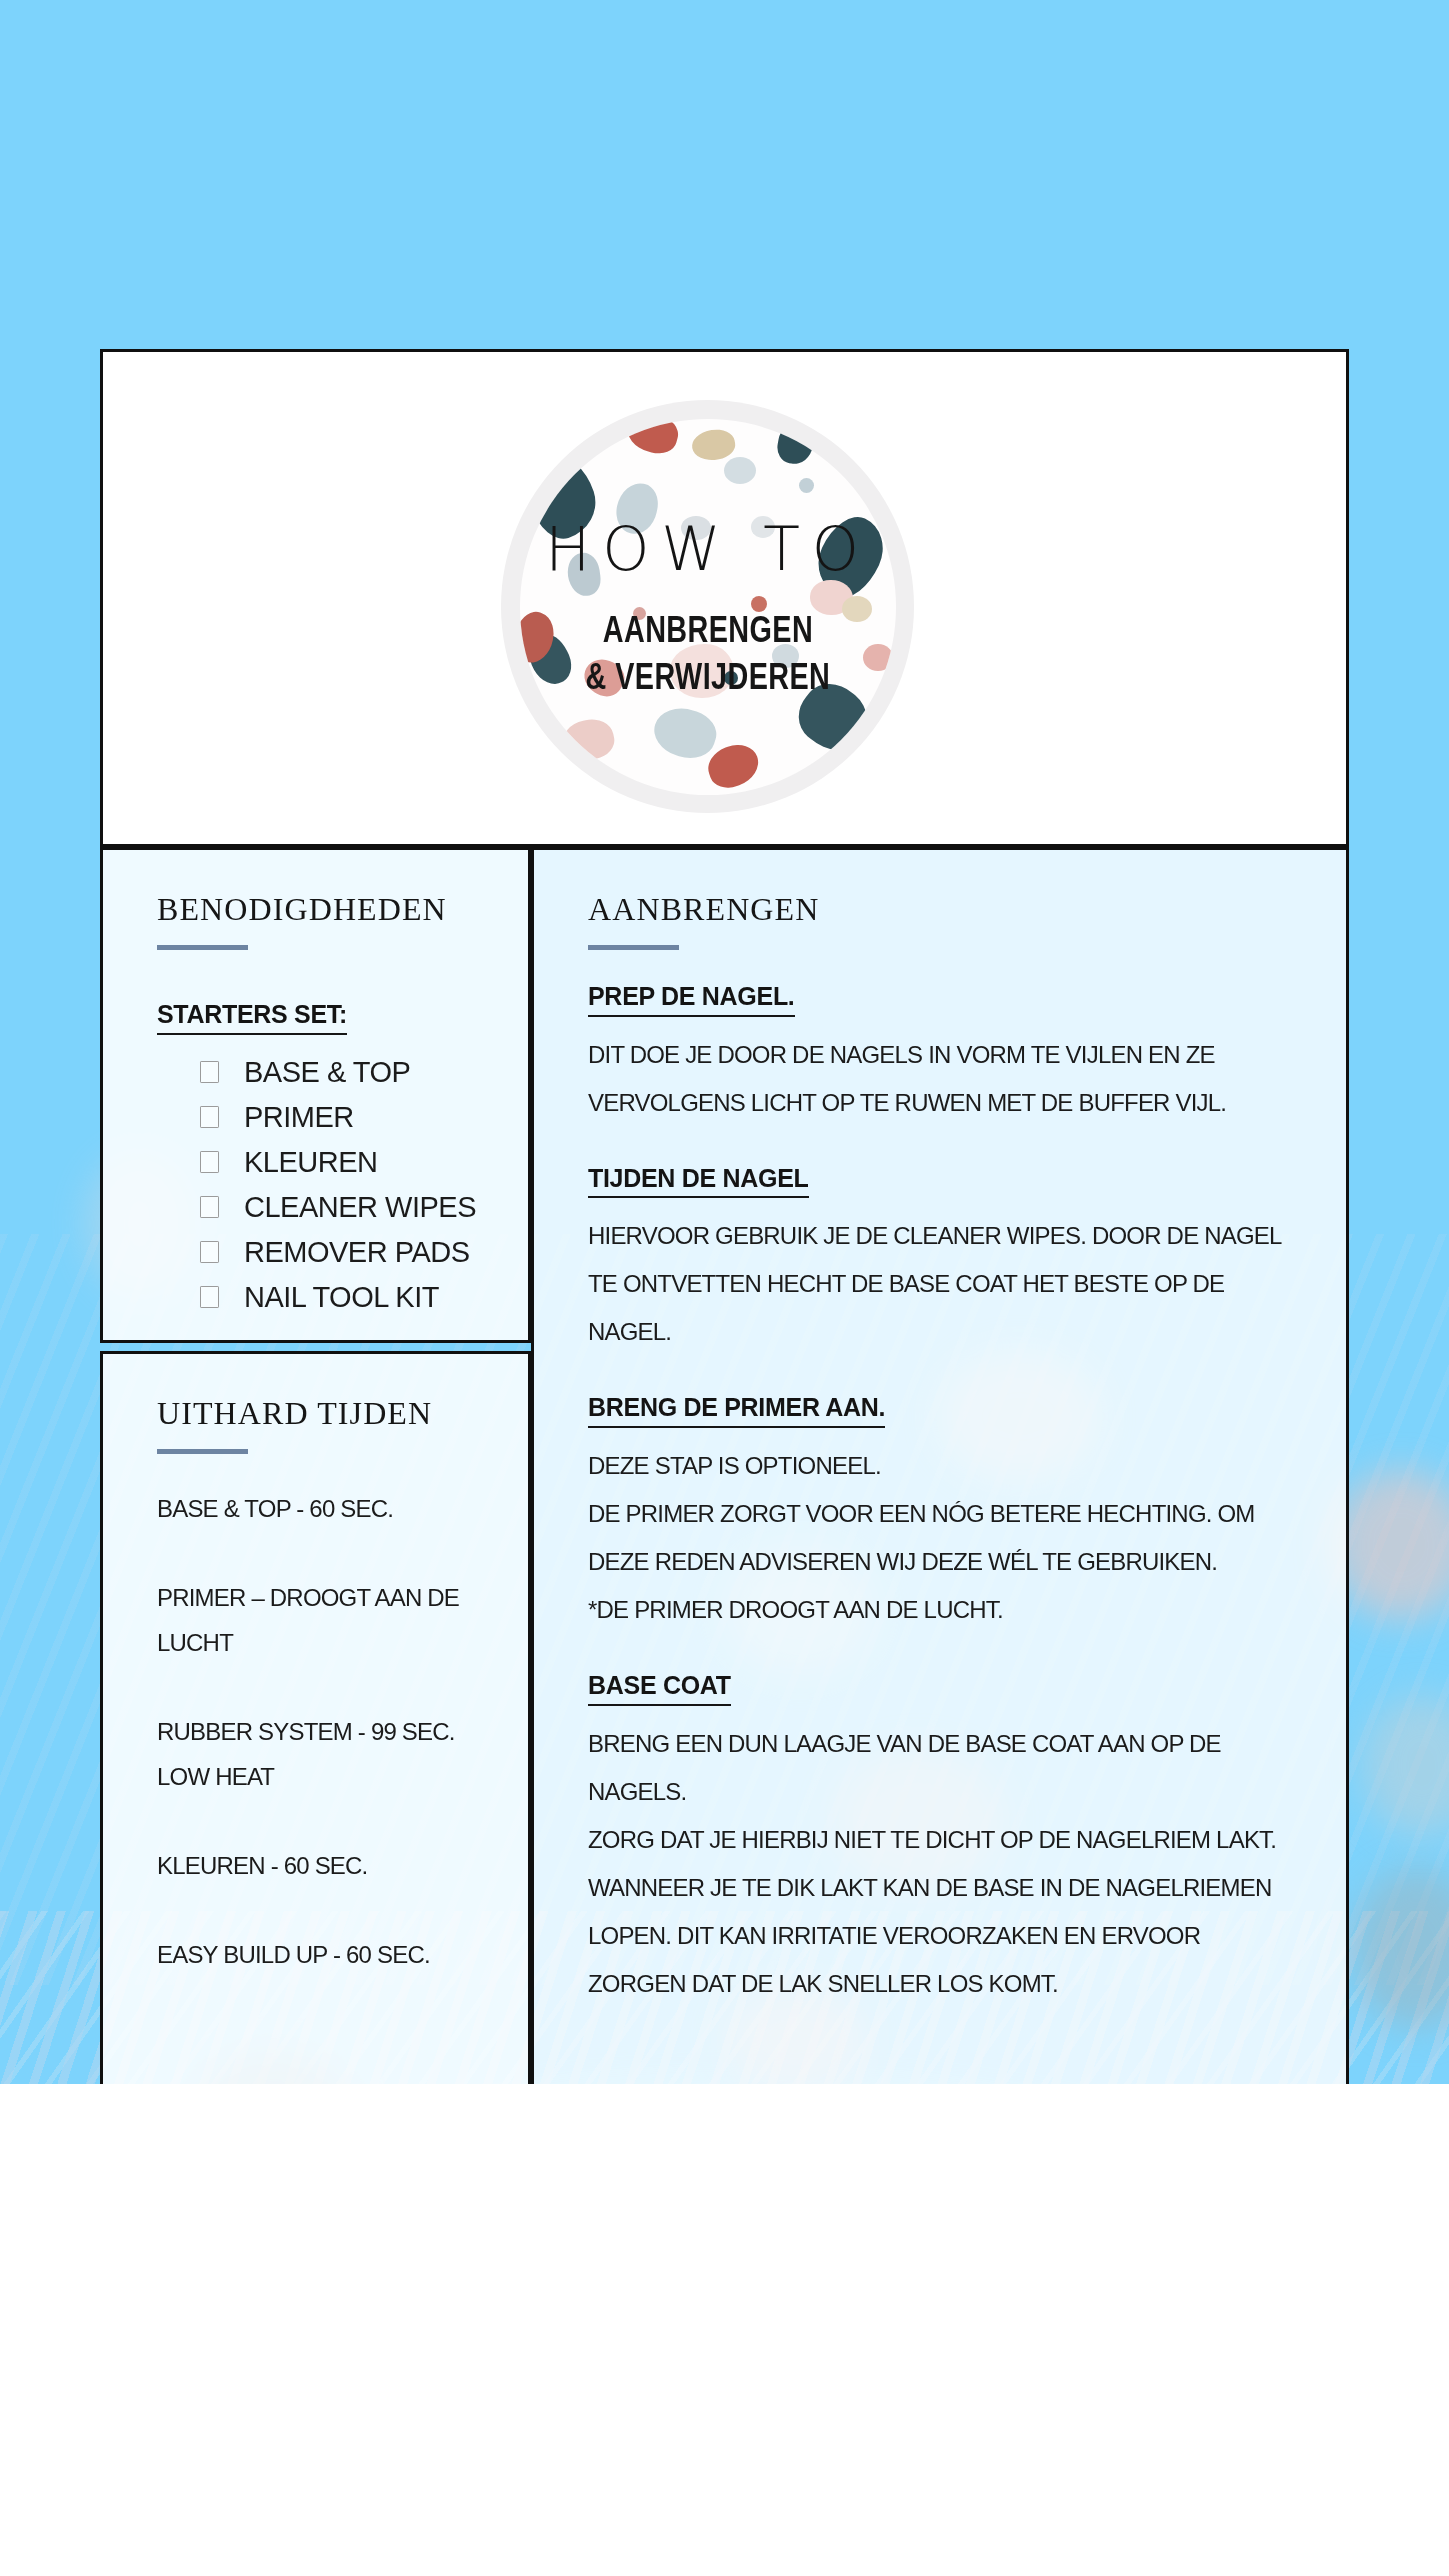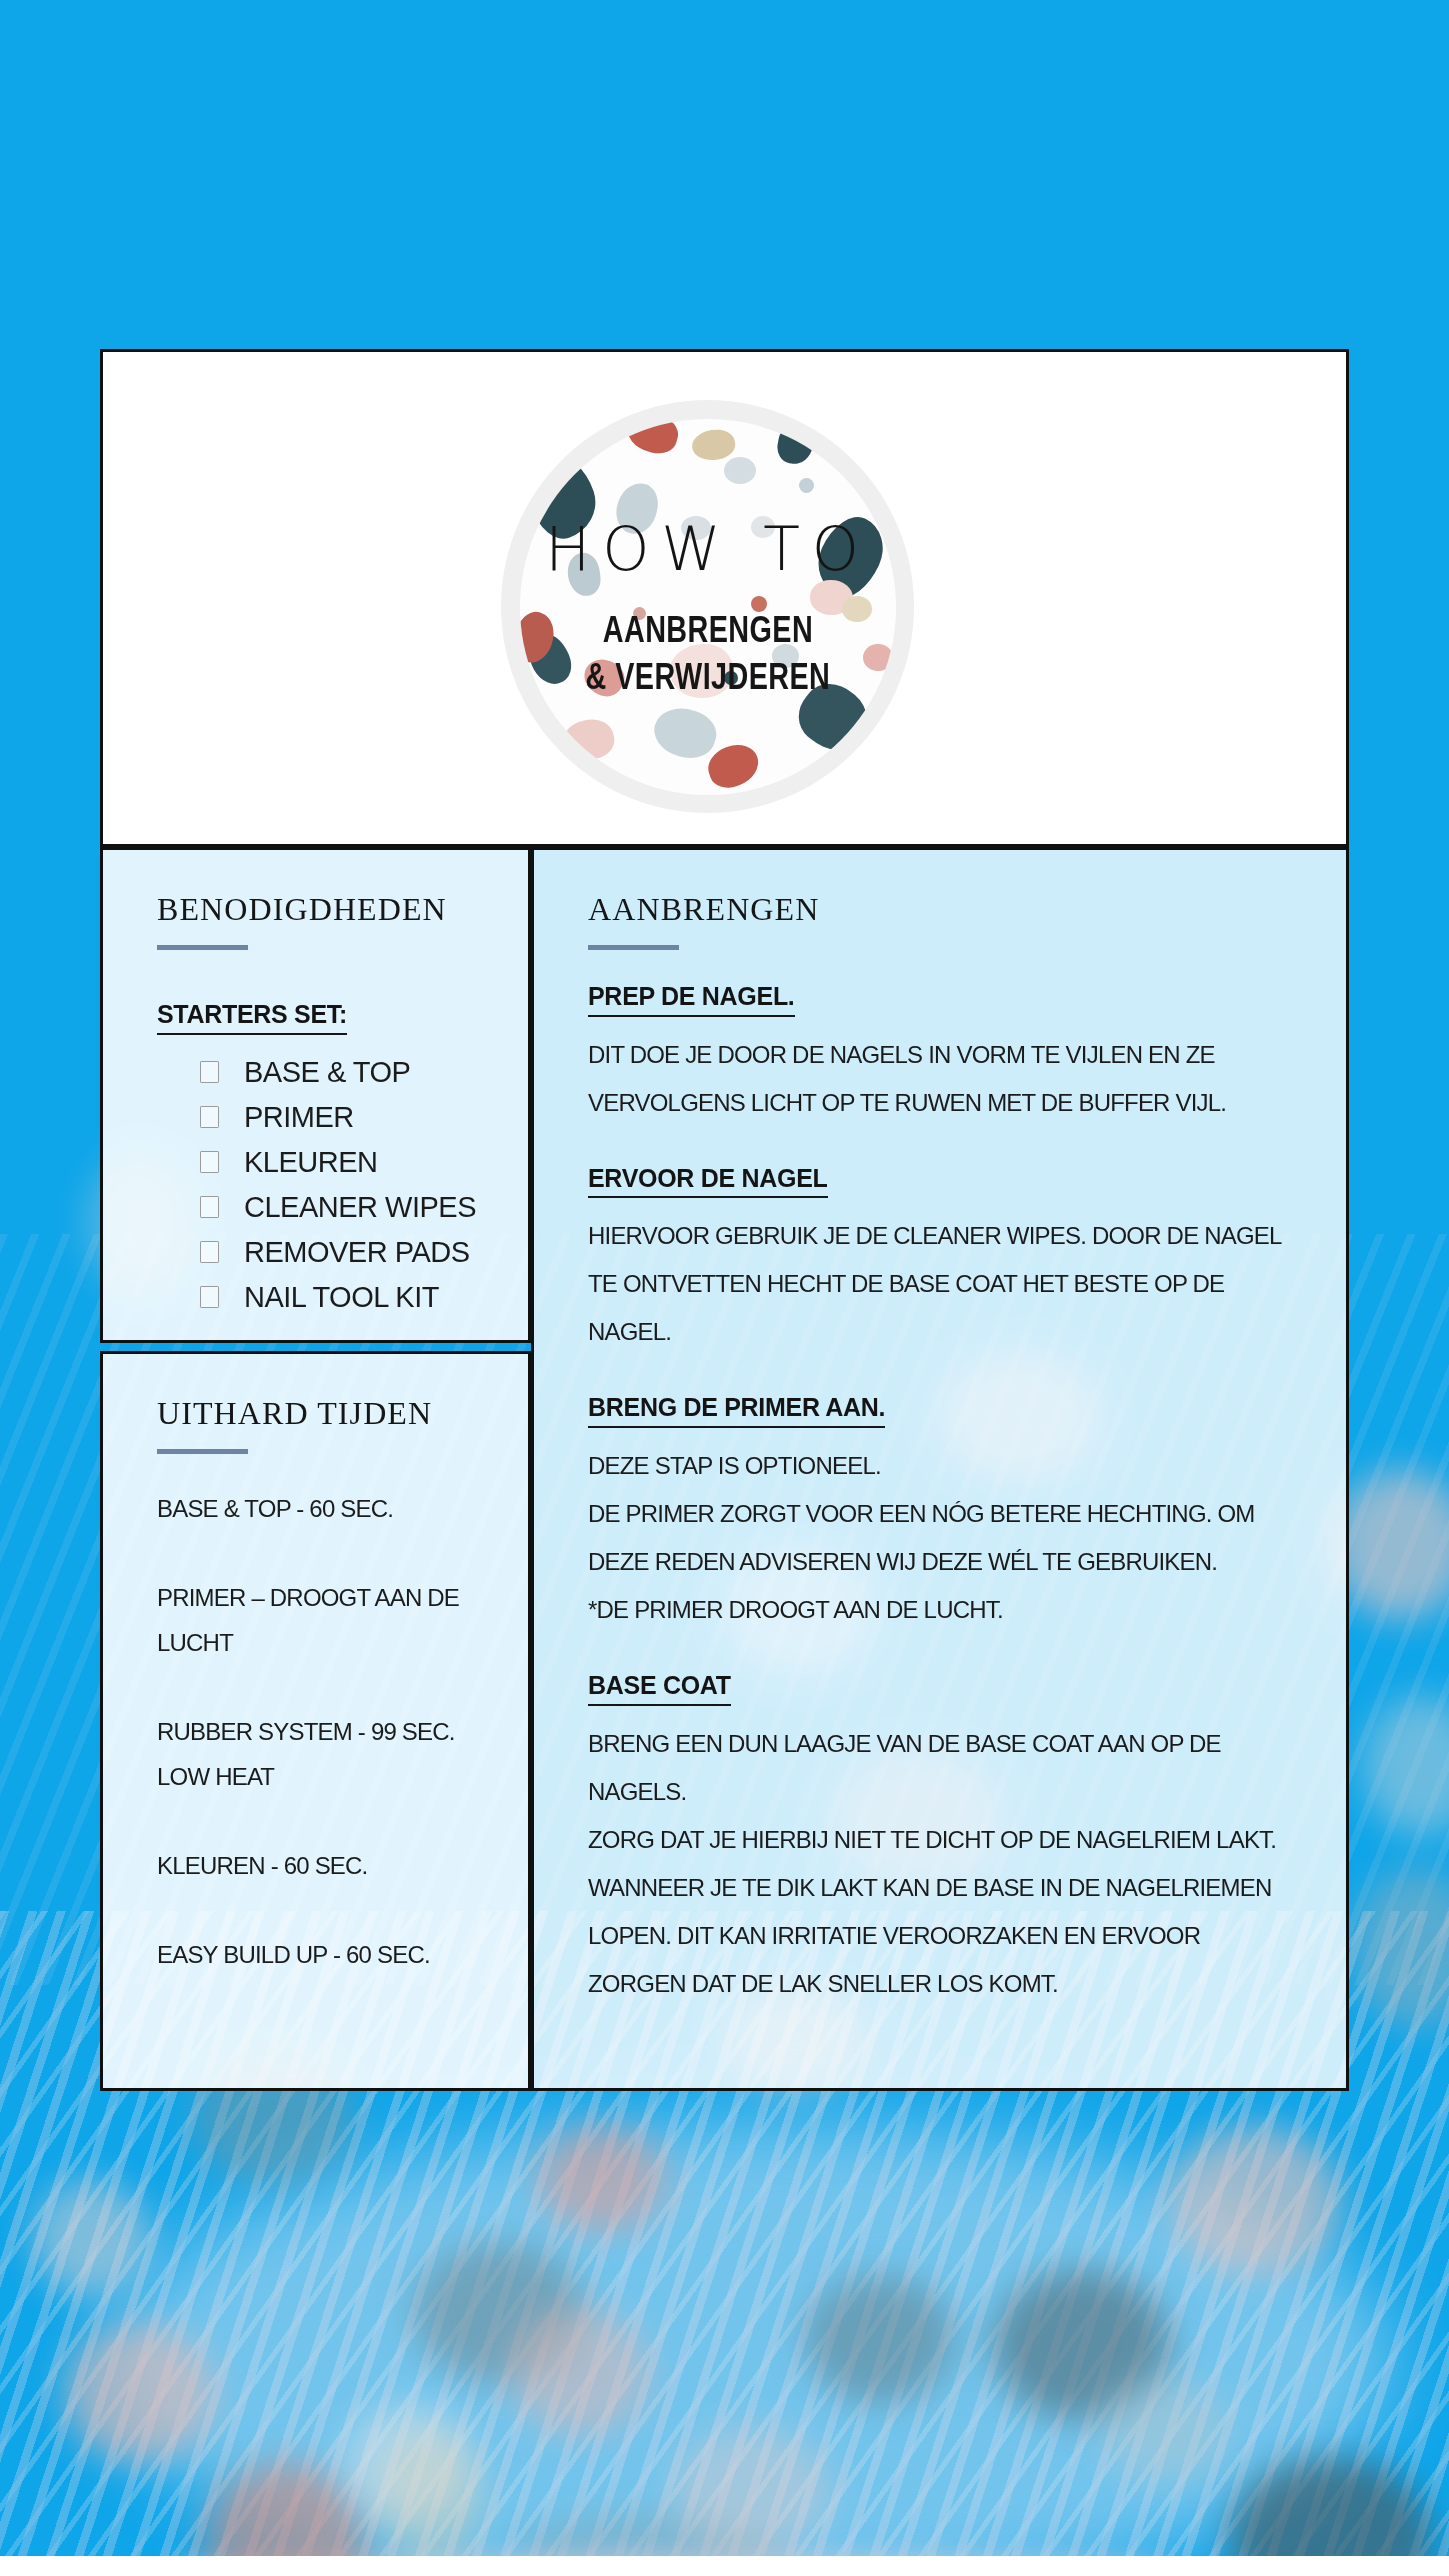--- a/index.html
+++ b/index.html
@@ -1,16 +1,16 @@
 <!DOCTYPE html>
 <html style="font-size:8.6px"><head>
 <meta charset="utf-8">
 <style>
   html,body{margin:0;padding:0;background:#ffffff;}
-  .page{position:relative;width:1449px;height:2556px;background:#0ea5e9;overflow:hidden;
+  .page{position:relative;width:1449px;height:2084px;background:#7dd3fc;overflow:hidden;
         font-family:"Liberation Sans","DejaVu Sans",sans-serif;color:#1b1b1b;}
 
   
   .wc{position:absolute;inset:0;z-index:0;}
   .blob{position:absolute;border-radius:50%;filter:blur(18px);}
   .streaks-mid{position:absolute;left:0;top:1234px;width:1449px;height:751px;opacity:.20;
     background:repeating-linear-gradient(112deg,rgba(222,219,233,.55) 0 7.5px,rgba(255,255,255,0) 7.5px 29px);}
   .streaks-bottom{position:absolute;left:0;top:1911px;width:1449px;height:665px;opacity:.5;
     background:repeating-linear-gradient(108deg,rgba(221,218,233,.6) 0 8.6px,rgba(255,255,255,0) 8.6px 27px),
                repeating-linear-gradient(125deg,rgba(228,230,238,.5) 0 5.4px,rgba(255,255,255,0) 5.4px 34px);}
@@ -187,21 +187,21 @@
 
   <div class="frame box-aanbrengen">
     <div class="section-heading">AANBRENGEN</div>
     <div class="heading-underline"></div>
     <div class="aanbrengen-section first-section">
       <span class="section-title">PREP DE NAGEL.</span>
       <div class="section-body">DIT DOE JE DOOR DE NAGELS IN VORM TE VIJLEN EN ZE
 VERVOLGENS LICHT OP TE RUWEN MET DE BUFFER VIJL.</div>
     </div>
     <div class="aanbrengen-section">
-      <span class="section-title">ERVOOR DE NAGEL</span>
+      <span class="section-title">TIJDEN DE NAGEL</span>
       <div class="section-body">HIERVOOR GEBRUIK JE DE CLEANER WIPES. DOOR DE NAGEL
 TE ONTVETTEN HECHT DE BASE COAT HET BESTE OP DE
 NAGEL.</div>
     </div>
     <div class="aanbrengen-section">
       <span class="section-title">BRENG DE PRIMER AAN.</span>
       <div class="section-body">DEZE STAP IS OPTIONEEL.
 DE PRIMER ZORGT VOOR EEN NÓG BETERE HECHTING. OM
 DEZE REDEN ADVISEREN WIJ DEZE WÉL TE GEBRUIKEN.
 *DE PRIMER DROOGT AAN DE LUCHT.</div>

